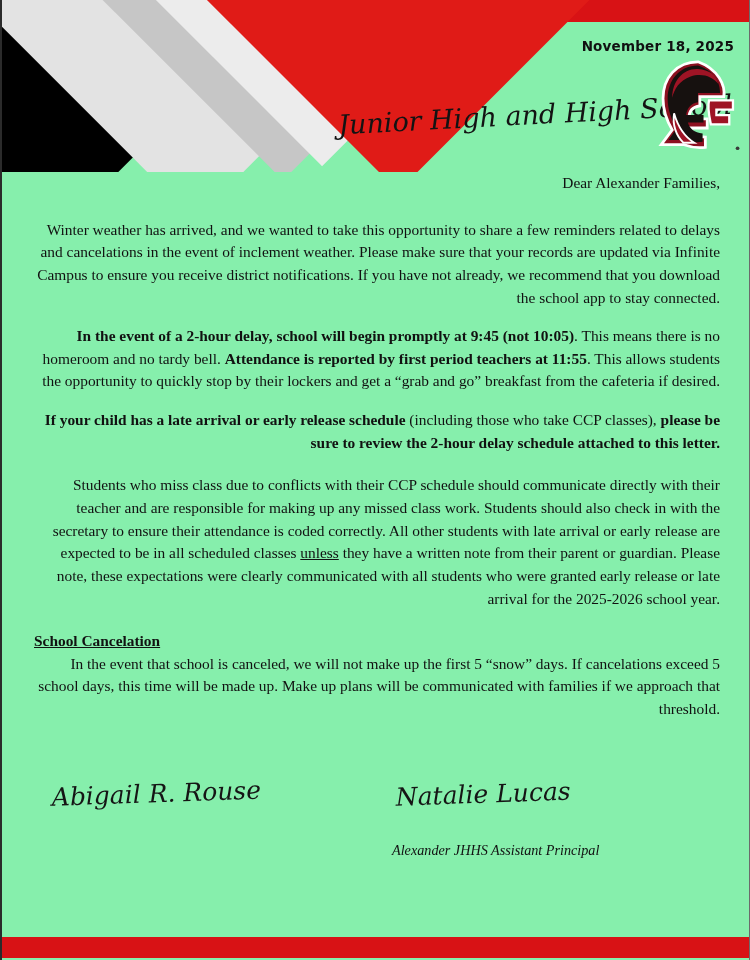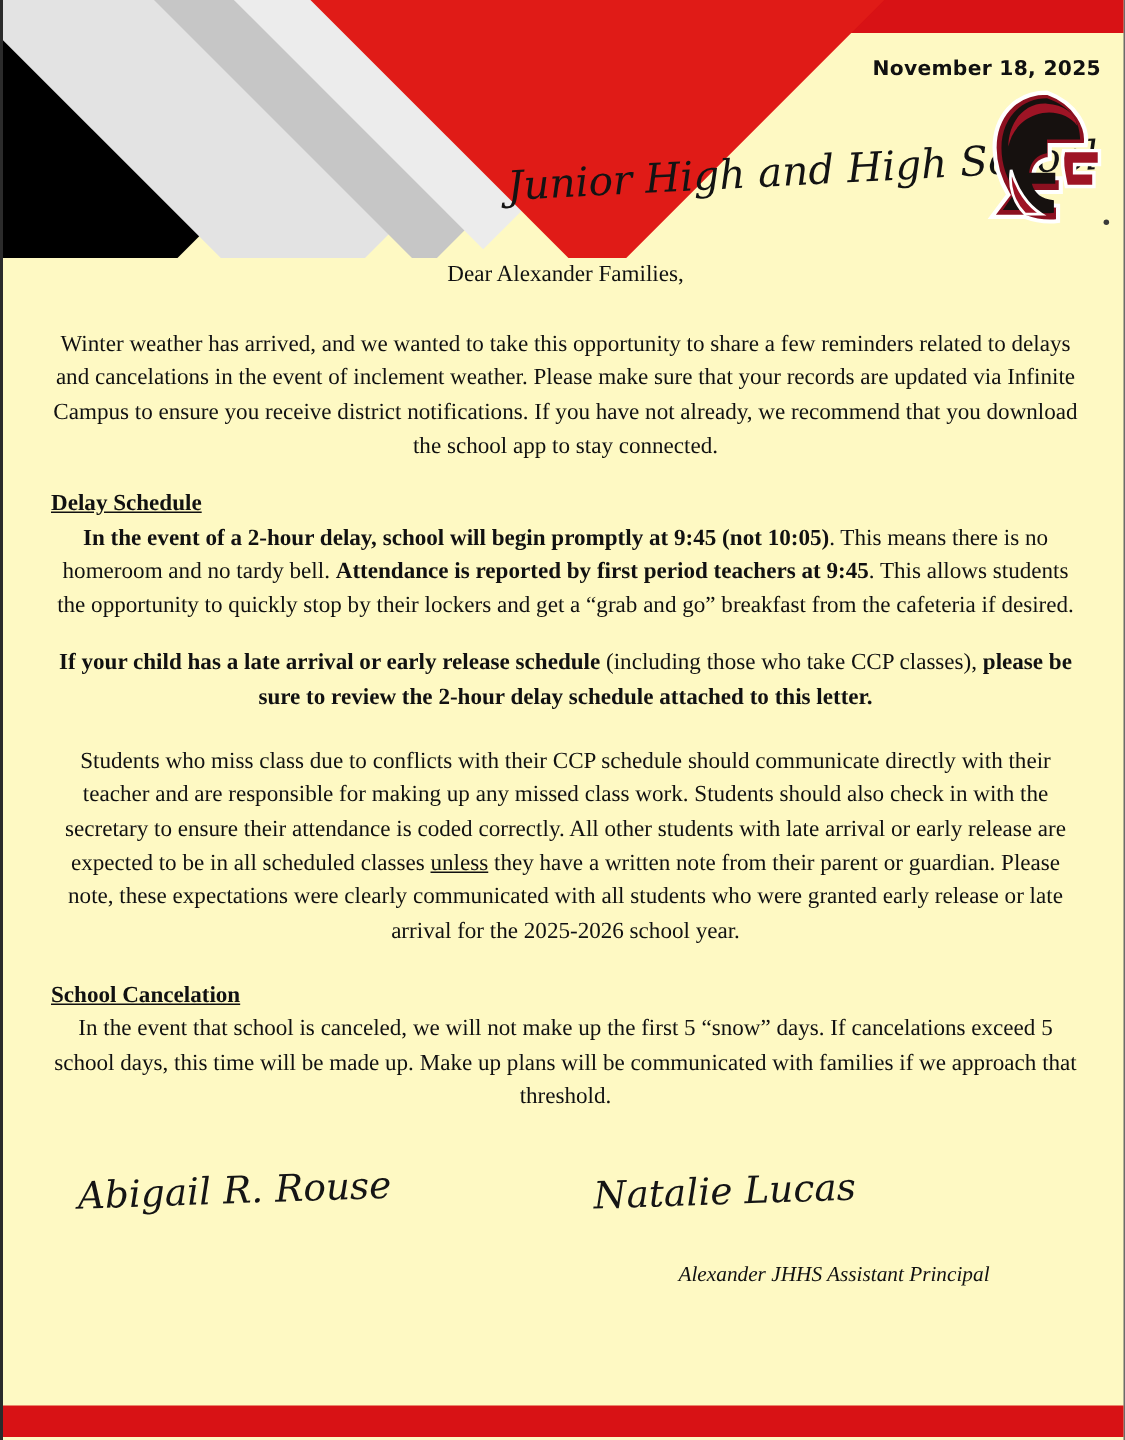--- a/index.html
+++ b/index.html
@@ -4,21 +4,21 @@
 <style>
   html, body {
     margin: 0;
     padding: 0;
     background: #ffffff;
   }
   .page {
     position: relative;
     width: 750px;
     height: 960px;
-    background: #fef9c3;
+    background: #86efac;
     overflow: hidden;
     border-left: 2px solid #2b2b2b;
     border-right: 1px solid #6b6b6b;
     box-sizing: border-box;
     font-family: "Liberation Serif", serif;
   }
 
   
   .header {
     position: absolute;
@@ -113,21 +113,21 @@
   
   .body-wrap {
     position: absolute;
     left: 32px; top: 172px;
     width: 686px;
   }
   .para {
     font-size: 15.4px;
     line-height: 1.47;
     color: #111111;
-    text-align: center;
+    text-align: right;
     margin: 0 0 16px 0;
   }
   .salutation { margin-bottom: 24px; }
   .section-head {
     font-size: 15.4px;
     font-weight: bold;
     text-decoration: underline;
     color: #111111;
     margin: 0;
     line-height: 1.45;
@@ -158,21 +158,21 @@
     height: 46px;
   }
   .sig-title {
     font-size: 14.2px;
     font-style: italic;
     color: #111111;
     padding-left: 58px;
     padding-top: 18px;
   }
   .sig-col-b .sig-name { padding-left: 52px; }
-  .sig-col-b .sig-title { padding-left: 48px; text-align: center; }
+  .sig-col-b .sig-title { padding-left: 48px; }
 
   .footer-bar {
     position: absolute;
     left: 0; bottom: 2px;
     width: 750px; height: 21px;
     background: #d81215;
   }
 </style>
 </head>
 <body>
@@ -202,22 +202,21 @@
       </g>
     </svg>
   </div>
 
   <div class="body-wrap">
 
     <p class="para salutation">Dear Alexander Families,</p>
 
     <p class="para">Winter weather has arrived, and we wanted to take this opportunity to share a few reminders related to delays and cancelations in the event of inclement weather. Please make sure that your records are updated via Infinite Campus to ensure you receive district notifications. If you have not already, we recommend that you download the school app to stay connected.</p>
 
-    <p class="section-head">Delay Schedule</p>
-    <p class="para tight"><b>In the event of a 2-hour delay, school will begin promptly at 9:45 (not 10:05)</b><span>. This means there is no homeroom and no tardy bell. </span><b>Attendance is reported by first period teachers at 9:45</b><span>. This allows students the opportunity to quickly stop by their lockers and get a “grab and go” breakfast from the cafeteria if desired.</span></p>
+    <p class="para tight"><b>In the event of a 2-hour delay, school will begin promptly at 9:45 (not 10:05)</b><span>. This means there is no homeroom and no tardy bell. </span><b>Attendance is reported by first period teachers at 11:55</b><span>. This allows students the opportunity to quickly stop by their lockers and get a “grab and go” breakfast from the cafeteria if desired.</span></p>
 
     <p class="para" style="margin-top:8px;"><b>If your child has a late arrival or early release schedule</b><span> (including those who take CCP classes), </span><b>please be sure to review the 2-hour delay schedule attached to this letter.</b></p>
 
     <p class="para" style="margin-top:20px;"><span>Students who miss class due to conflicts with their CCP schedule should communicate directly with their teacher and are responsible for making up any missed class work. Students should also check in with the secretary to ensure their attendance is coded correctly. All other students with late arrival or early release are expected to be in all scheduled classes </span><span class="u-ital">unless</span><span> they have a written note from their parent or guardian. Please note, these expectations were clearly communicated  with all students who were granted early release or late arrival for the 2025-2026 school year.</span></p>
 
     <p class="section-head" style="margin-top:20px;">School Cancelation</p>
     <p class="para tight">In the event that school is canceled, we will not make up the first 5 “snow” days. If cancelations exceed 5 school days, this time will be made up. Make up plans will be communicated with families if we approach that threshold.</p>
   </div>
 
   <div class="sig-row">

